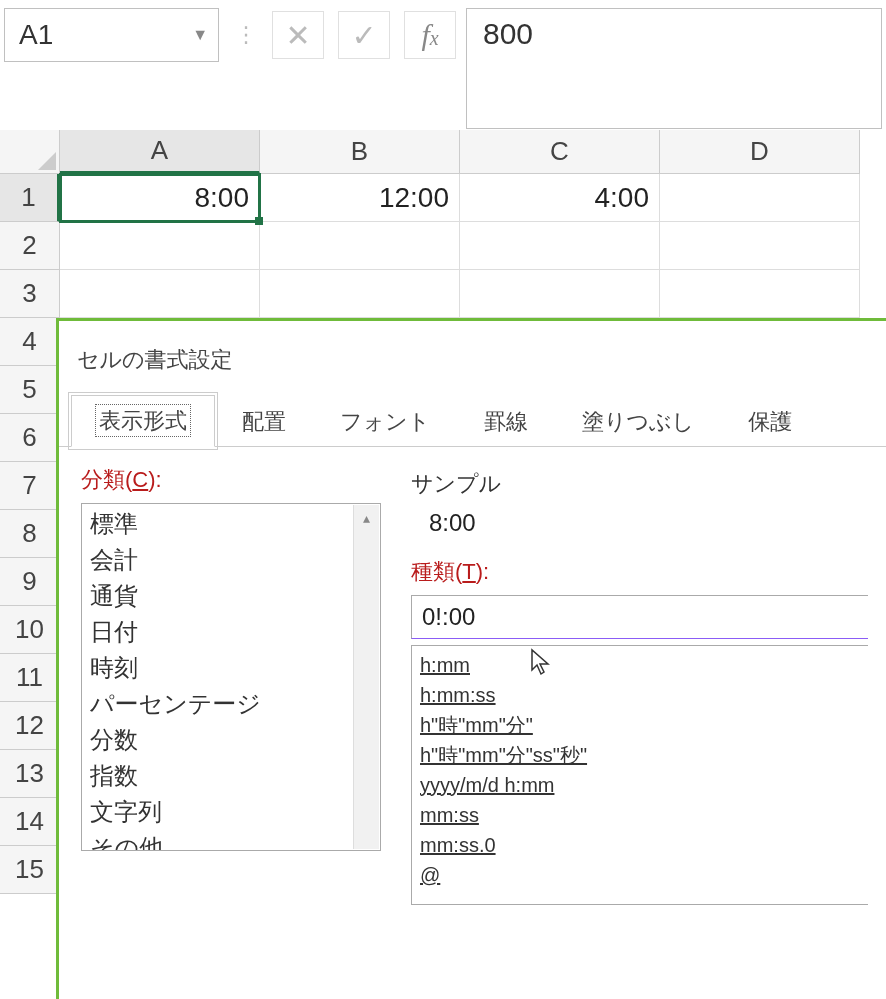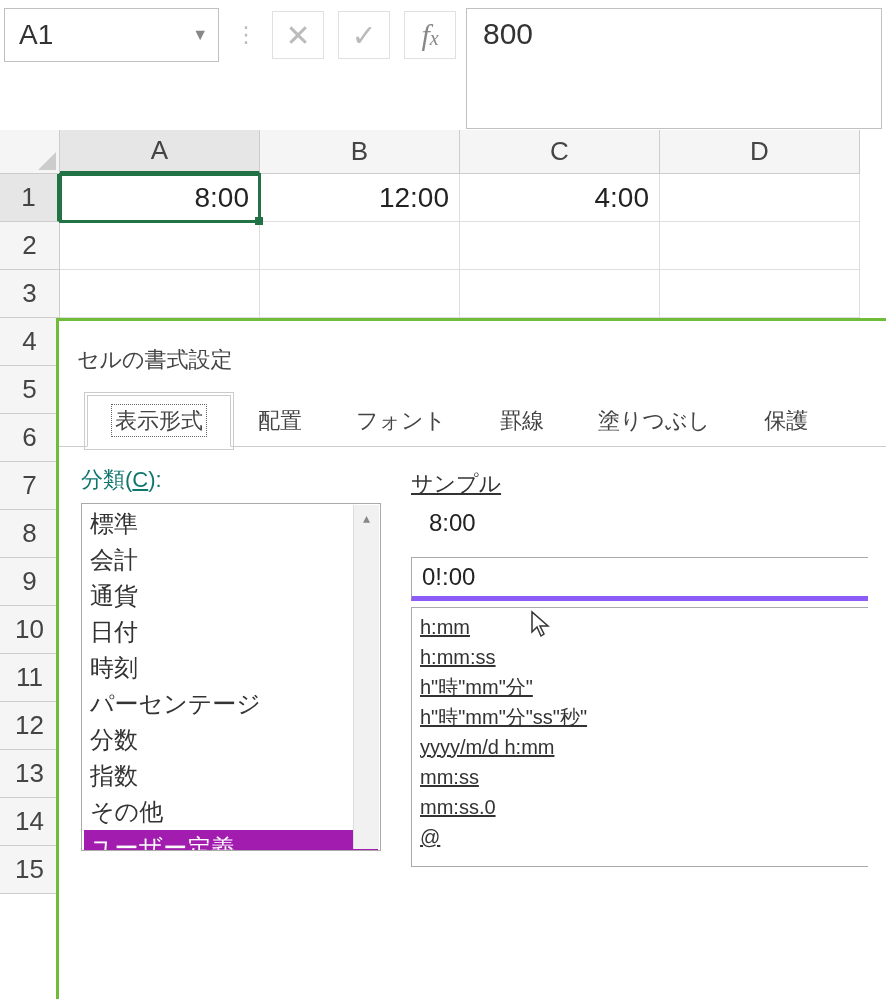--- a/index.html
+++ b/index.html
@@ -174,23 +174,23 @@
     padding: 0;
   }
   .dlg-title {
     padding: 24px 18px 20px 18px;
     font-size: 22px;
     color: #444;
   }
   .tabs {
     display: flex;
     gap: 0;
-    padding: 0 28px;
+    padding: 0 12px;
     border-bottom: 1px solid #ccc;
-    align-items: flex-start;
+    align-items: flex-end;
   }
   .tab {
     padding: 10px 26px 10px 26px;
     font-size: 22px;
     color: #444;
     border: 1px solid transparent;
     border-bottom: none;
     margin-bottom: -1px;
     cursor: pointer;
   }
@@ -213,21 +213,21 @@
   .dlg-body {
     display: flex;
     padding: 18px 18px 0 22px;
     gap: 30px;
   }
   .left-col {
     width: 300px;
   }
   .lbl {
     font-size: 22px;
-    color: #0f766e;
+    color: #b91c1c;
     margin-bottom: 8px;
   }
   .u { text-decoration: underline; }
   .listbox {
     border: 1px solid #aaa;
     height: 348px;
     overflow: hidden;
     position: relative;
     font-size: 24px;
   }
@@ -263,38 +263,37 @@
   }
   .sample-fs {
     position: relative;
     margin-bottom: 20px;
     padding-top: 4px;
   }
   .sample-fs .legend {
     font-size: 22px;
     color: #333;
     margin-bottom: 10px;
-    text-decoration: underline;
   }
   .sample-val {
     font-size: 24px;
     padding-left: 18px;
     color: #222;
   }
   .type-input {
     border: 1px solid #aaa;
     width: 100%;
     padding: 6px 10px;
     font-size: 24px;
     color: #222;
     margin-bottom: 6px;
     border-right: none;
     border-top: 1px solid #aaa;
     border-left: 1px solid #aaa;
-    border-bottom: 5px solid #8b5cf6;
+    border-bottom: 1px solid #8b5cf6;
     height: 44px;
     display: flex;
     align-items: center;
   }
   .type-list {
     border: 1px solid #aaa;
     border-right: none;
     font-size: 20px;
     padding: 4px 8px;
     line-height: 1.5;
@@ -467,32 +466,36 @@
       <div class="listbox">
         <div class="items" id="cat-items">
             <div class="item">標準</div>
             <div class="item">会計</div>
             <div class="item">通貨</div>
             <div class="item">日付</div>
             <div class="item">時刻</div>
             <div class="item">パーセンテージ</div>
             <div class="item">分数</div>
             <div class="item">指数</div>
+            <div class="item">文字列</div>
             <div class="item">その他</div>
             <div class="item" data-selected="true">ユーザー定義</div>
           </div>
         <div class="listbox-scroll">
           <div class="arrow">▴</div>
         </div>
       </div>
     </div>
     <div class="right-col">
       <div class="sample-fs">
         <div class="legend">サンプル</div>
         <div class="sample-val">8:00</div>
+      </div>
+      <div class="lbl">
+        <span>種類(</span><span class="u">T</span><span>):</span>
       </div>
       <div class="type-input">
         <span>0!:00</span>
       </div>
       <div class="type-list" id="type-list">
       <div class="ti">h:mm</div>
           <span style="position: absolute; left: 118px; top: 2px; font-size: 26px; color: rgb(51, 51, 51);"><svg width="22" height="28" viewBox="0 0 22 28">
               <path d="M2 2 L2 22 L7 17 L11 26 L14 24 L10 16 L18 16 Z" fill="#fff" stroke="#333" stroke-width="1.5"></path>
             </svg></span>
           <div class="ti">h:mm:ss</div>

